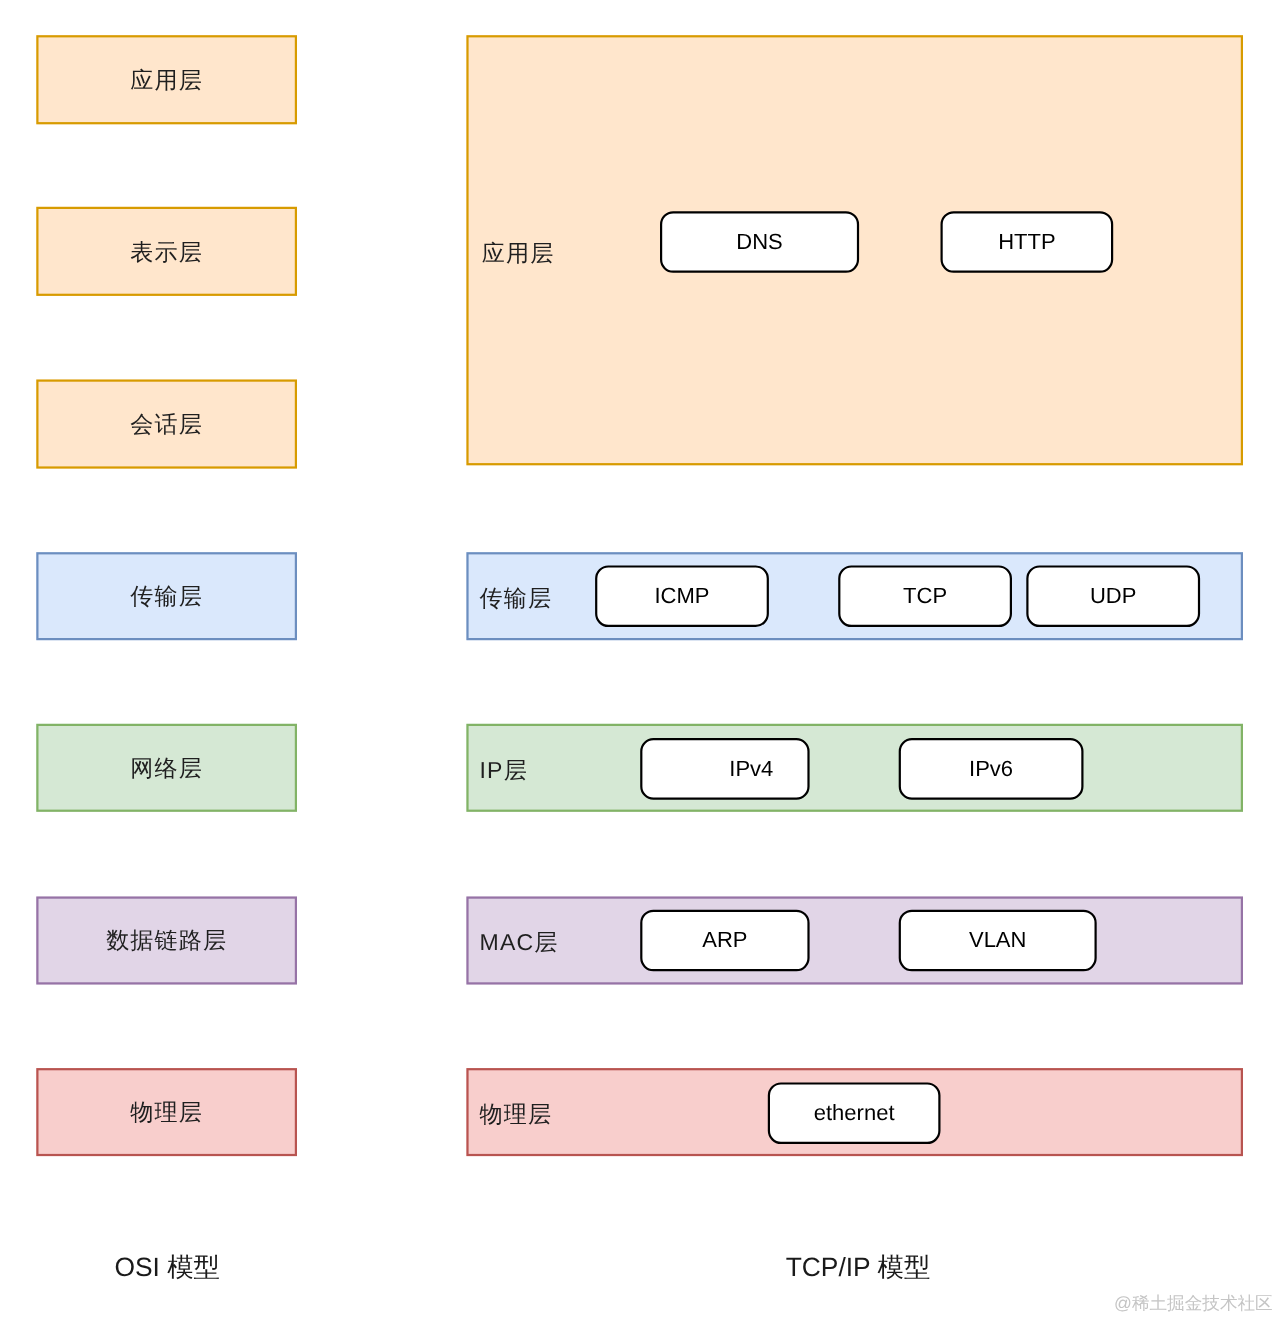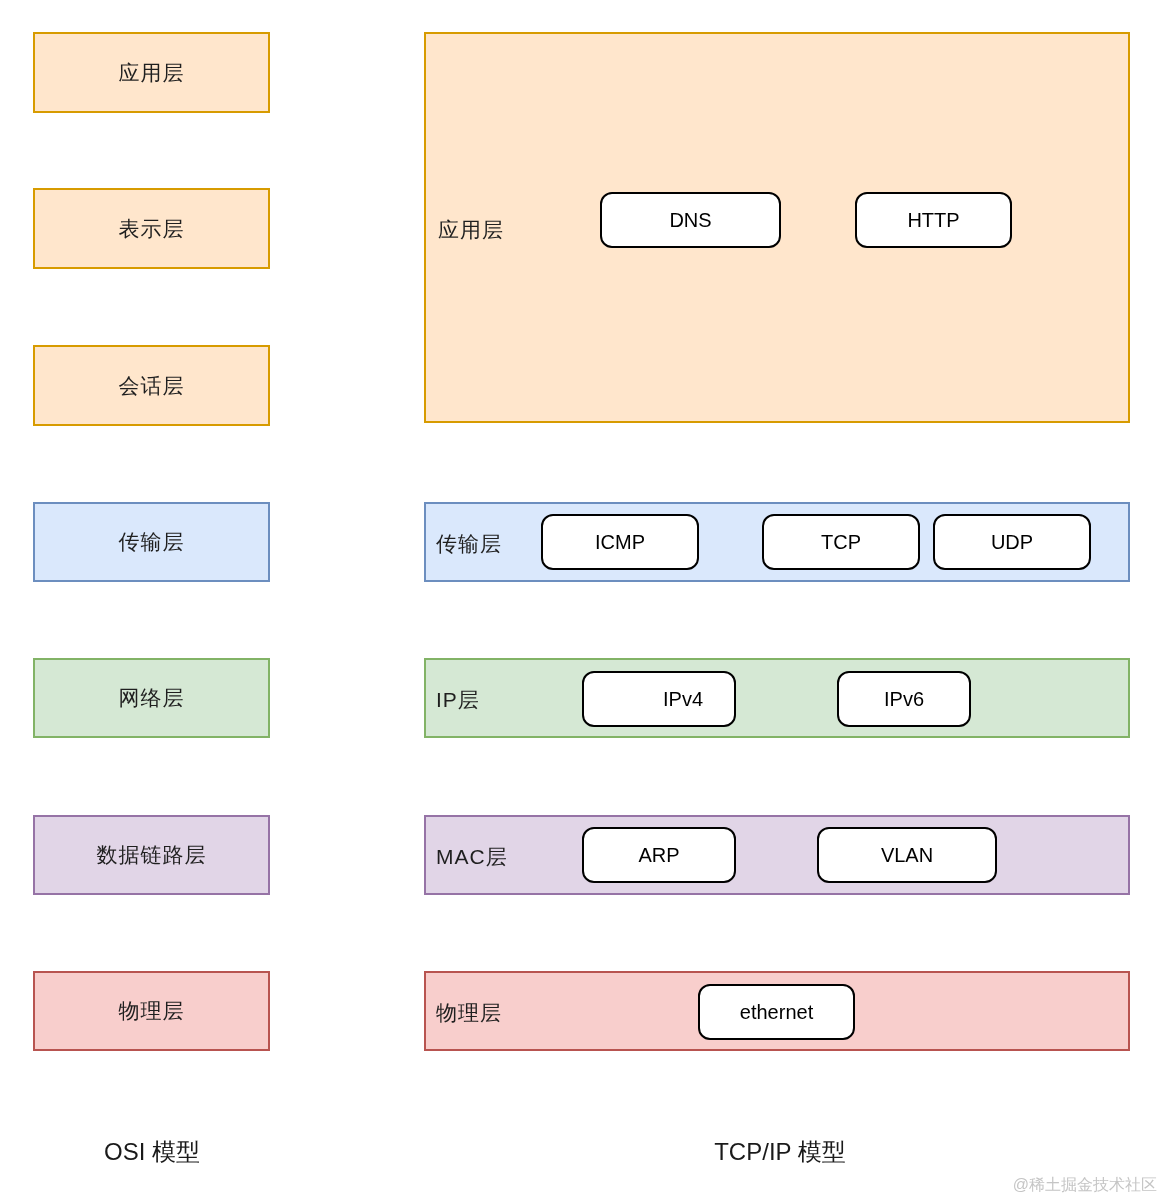--- a/index.html
+++ b/index.html
@@ -114,21 +114,21 @@
   <div class="chip" style="left:737px;top:514px;width:158px;margin-left:25px;">
       <span>TCP</span>
     </div>
   <div class="chip" style="left:933px;top:514px;width:158px;">
       <span>UDP</span>
     </div>
 
   <div class="chip" style="left:582px;top:671px;width:154px;padding-left:48px;">
       <span>IPv4</span>
     </div>
-  <div class="chip" style="left:837px;top:671px;width:134px;">
+  <div class="chip" style="left:817px;top:671px;width:168px;">
       <span>IPv6</span>
     </div>
 
   <div class="chip" style="left:582px;top:827px;width:154px;text-align:right;">
       <span>ARP</span>
     </div>
   <div class="chip" style="left:817px;top:827px;width:180px;">
       <span>VLAN</span>
     </div>
 

